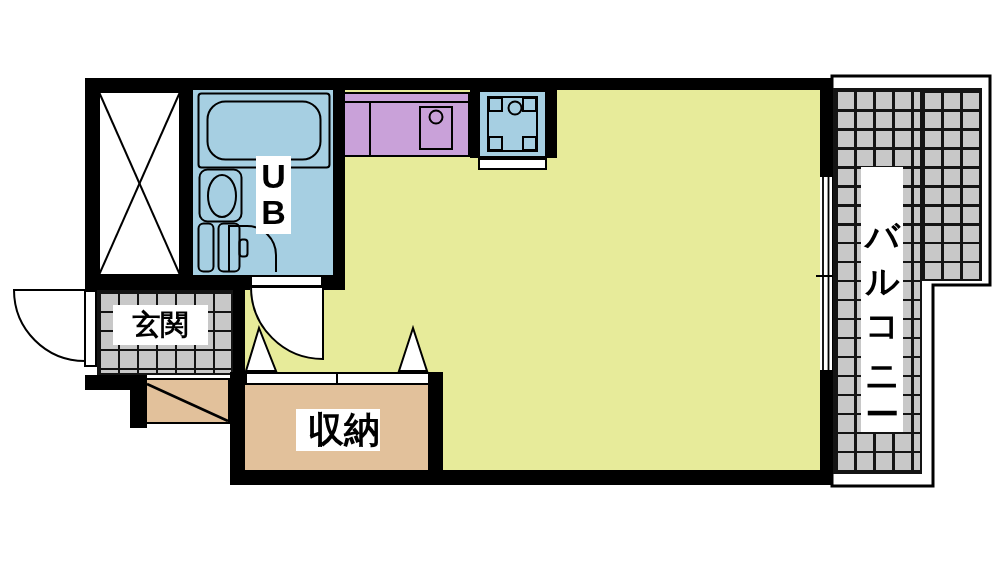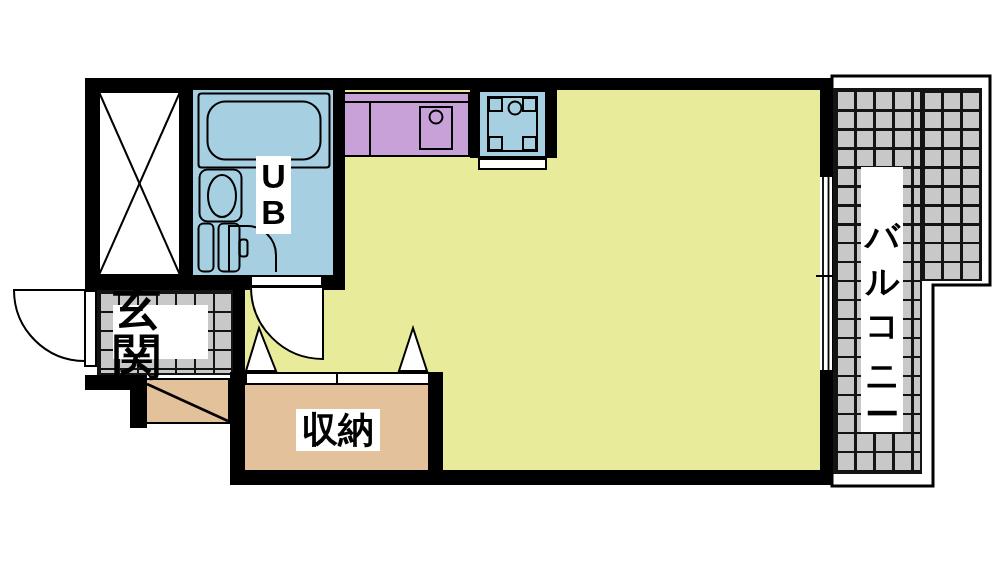--- a/index.html
+++ b/index.html
@@ -114,24 +114,24 @@
     <line x1="147" y1="384" x2="228" y2="421" stroke="#000" stroke-width="2.5"></line>
 
     <line x1="823" y1="177" x2="823" y2="370" stroke="#000" stroke-width="1.8"></line>
     <line x1="828.5" y1="177" x2="828.5" y2="370" stroke="#000" stroke-width="1.8"></line>
     <line x1="816" y1="276" x2="833" y2="276" stroke="#000" stroke-width="2"></line>
 
     <circle cx="436" cy="117" r="6.5" fill="none" stroke="#000" stroke-width="2"></circle>
     <circle cx="515" cy="108" r="6.5" fill="none" stroke="#000" stroke-width="2"></circle>
   </svg>
 
-  <div class="abs label" style="left:113px;top:305px;width:95px;height:54px;font-size:48px;">
+  <div class="abs label" style="left:113px;top:305px;width:95px;height:40px;font-size:28px;">
     <span>玄関</span>
   </div>
-  <div class="abs label" style="left:296px;top:409px;width:84px;height:42px;font-size:36px;">
+  <div class="abs label" style="left:296px;top:409px;width:84px;height:42px;font-size:36px;justify-content:flex-end;">
     <span>収納</span>
   </div>
   <div class="abs label" style="left:256px;top:156px;width:35px;height:78px;font-size:34px;flex-direction:column;">
     <span>U</span>
     <span>B</span>
   </div>
   <div class="abs label vtext" style="left:861px;top:167px;width:42px;height:265px;font-size:34px;">
     <span>バルコニー</span>
   </div>
 

